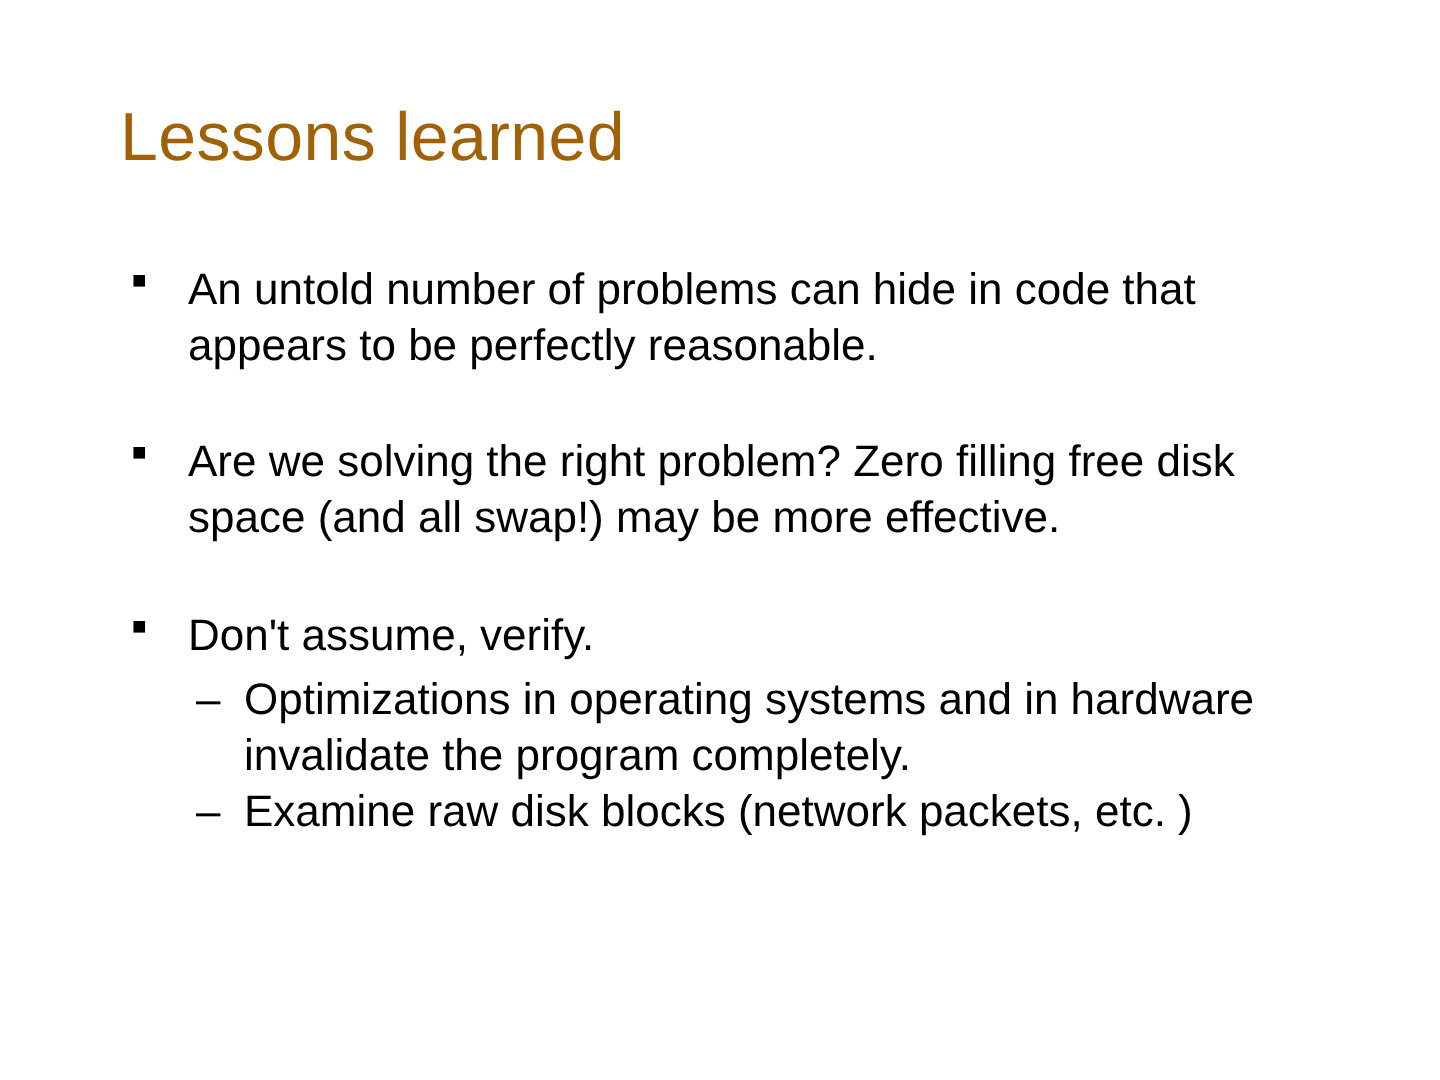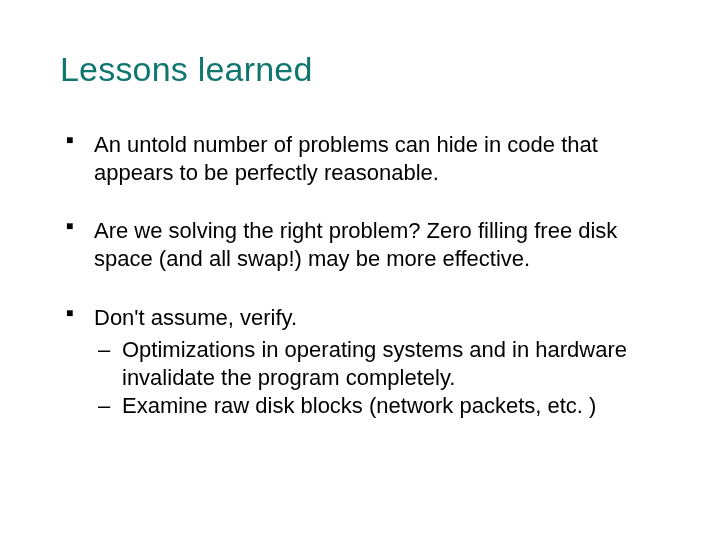--- a/index.html
+++ b/index.html
@@ -1,18 +1,18 @@
 <!DOCTYPE html>
 <html><head>
 <meta charset="utf-8">
 <style>
   * { margin: 0; padding: 0; box-sizing: border-box; }
   html, body { width: 720px; height: 540px; background: #fff; font-family: Arial, Helvetica, sans-serif; }
   .slide { width: 720px; height: 540px; padding: 50px 60px 40px 60px; position: relative; }
-  .title { font-size: 34px; color: #0f766e; font-weight: 400; margin-bottom: 42px; letter-spacing: 0.2px; }
+  .title { font-size: 34px; color: #a16207; font-weight: 400; margin-bottom: 42px; letter-spacing: 0.2px; }
   .bullets { list-style: none; }
   .bullets > li { position: relative; padding-left: 34px; font-size: 22px; color: #000; line-height: 1.28; margin-bottom: 30px; margin-top: 29px; }
   .bullets > li::before { content: "■"; position: absolute; left: 6px; top: 2px; font-size: 12px; color: #000; }
   .sublist { list-style: none; margin-top: 4px; }
   .sublist > li { position: relative; padding-left: 28px; font-size: 22px; color: #000; line-height: 1.28; }
   .sublist > li::before { content: "–"; position: absolute; left: 4px; top: 0; font-size: 22px; color: #000; }
 </style>
 </head>
 <body>
 

